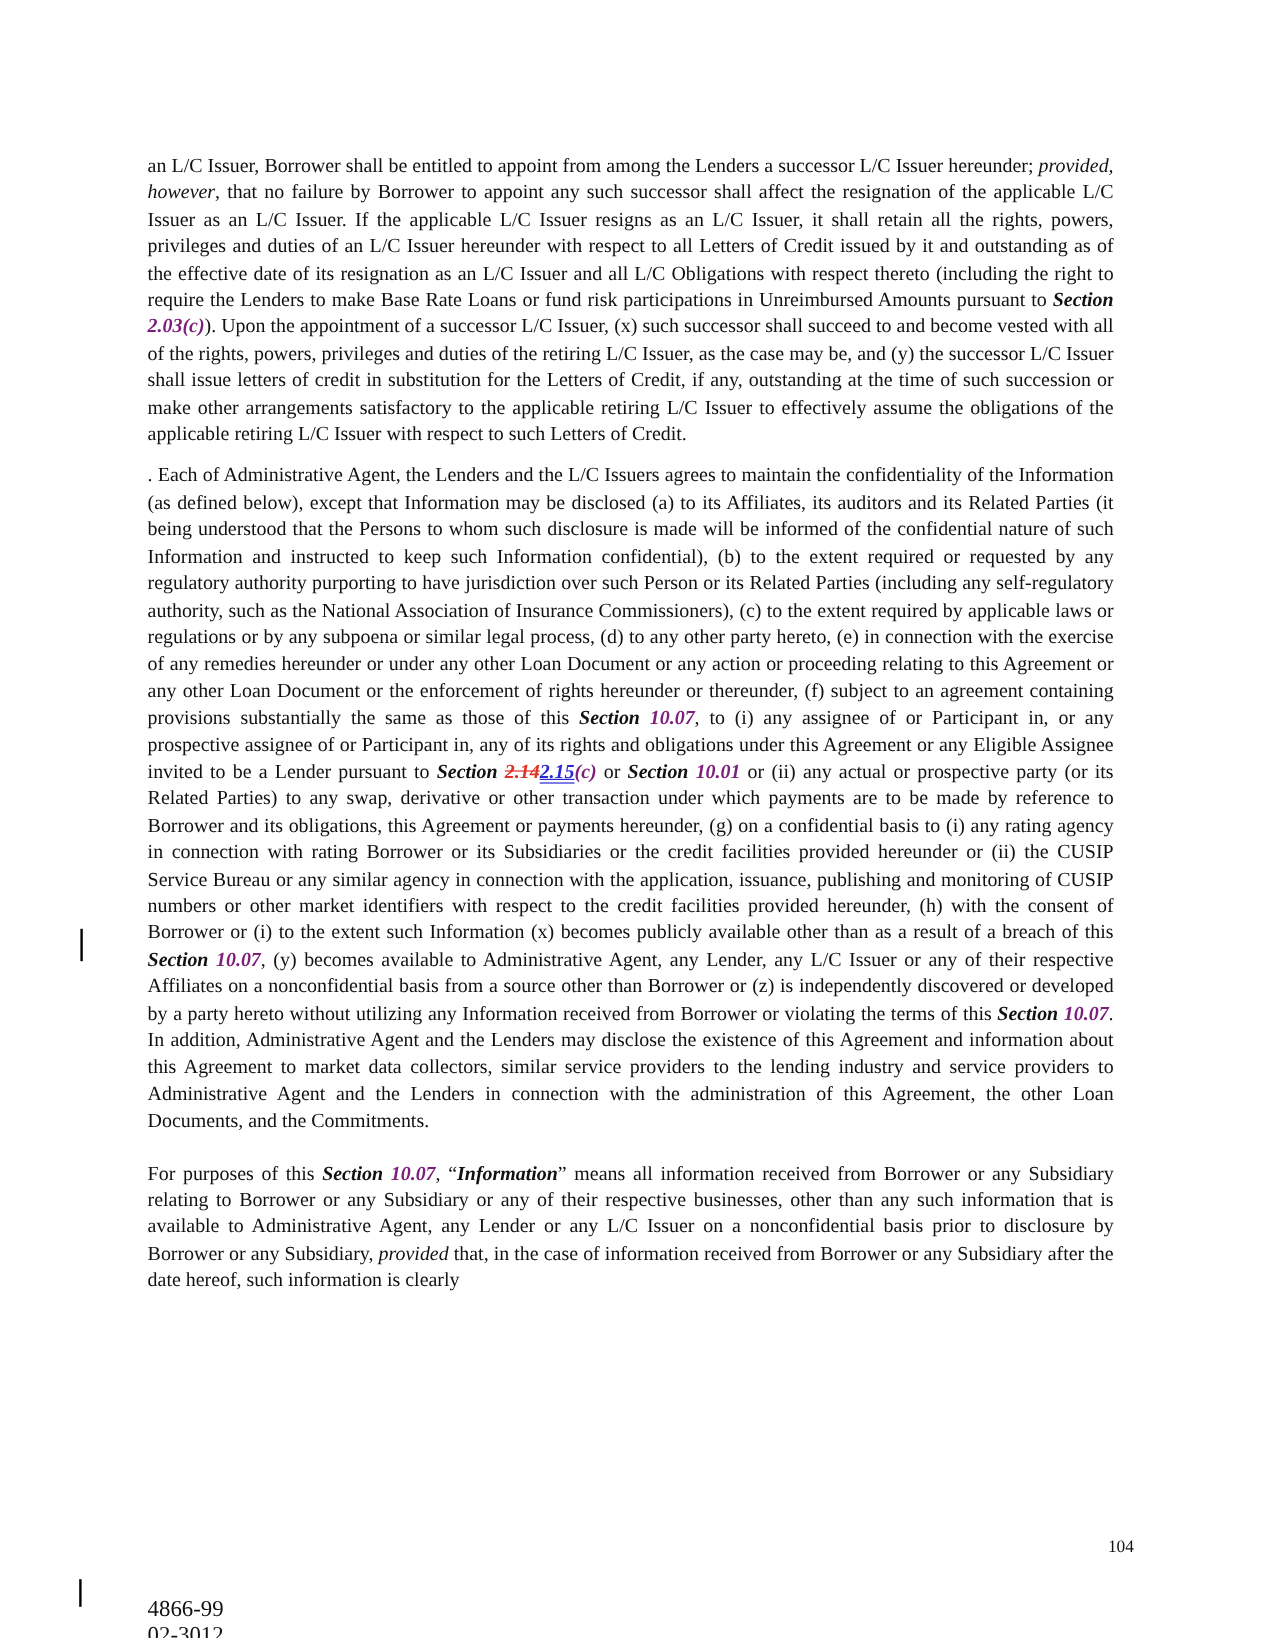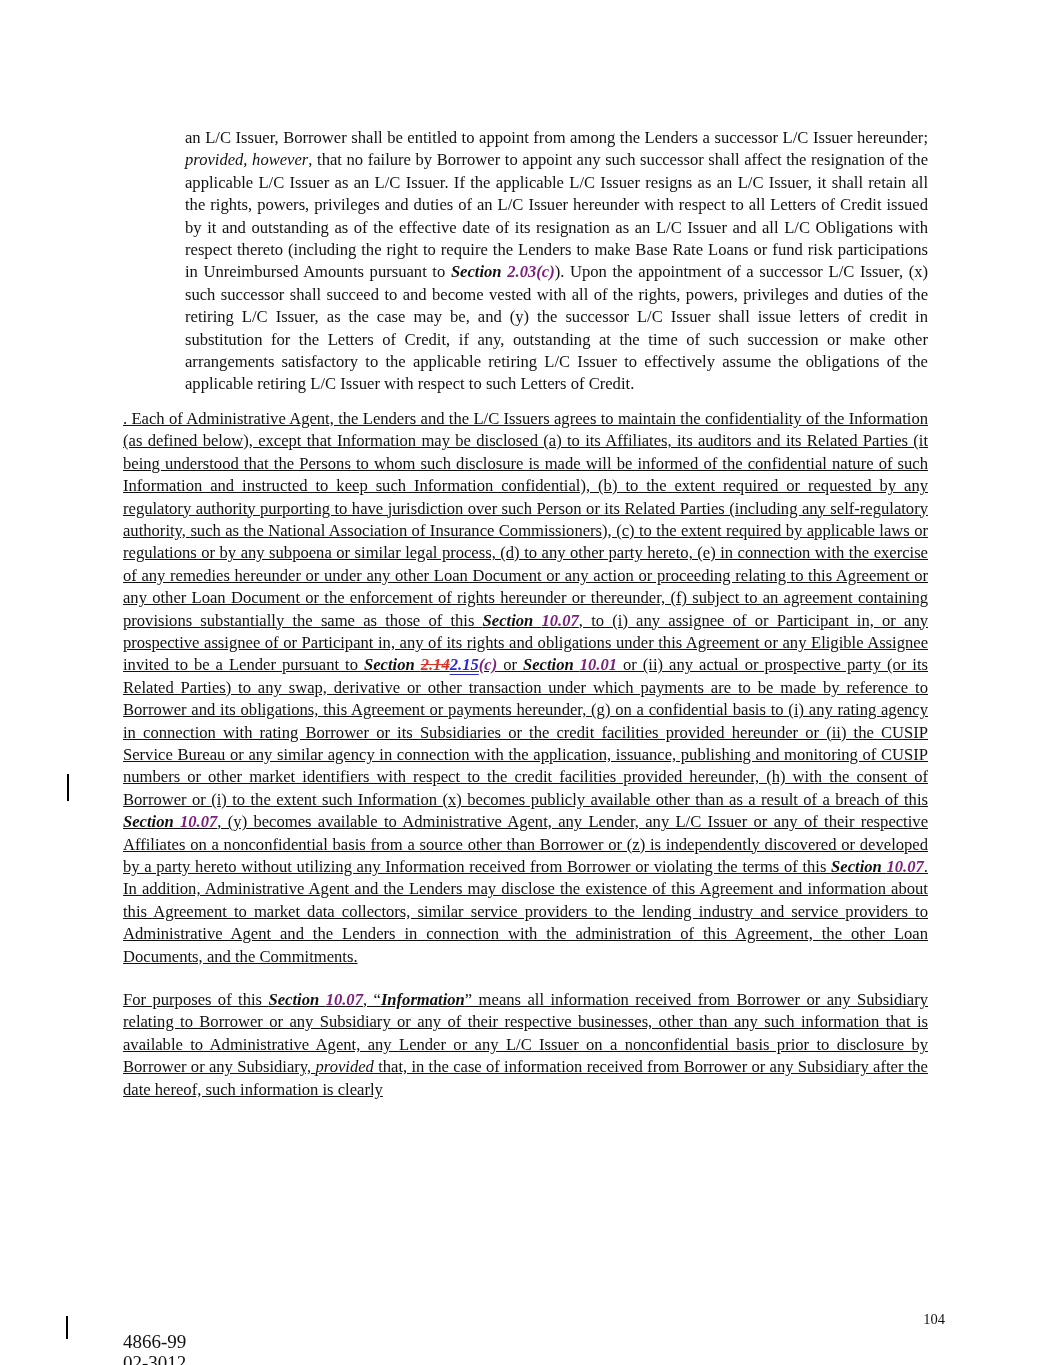--- a/index.html
+++ b/index.html
@@ -22,26 +22,24 @@
     top: 127px;
     width: 805px;
     font-size: 16.6px;
     line-height: 22.4px;
   }
   .para {
     margin: 0 0 12px 0;
     text-align: justify;
   }
   .para.indented {
-    margin-left: 62px;
     margin-bottom: 12px;
   }
   .para.body-par {
     margin-bottom: 21px;
-    text-decoration: underline;
   }
   .heading {
     margin: 0 0 20px 62px;
     text-align: left;
   }
   .heading .h-num {
     font-weight: normal;
     margin-right: 24px;
   }
   .heading .h-title {
@@ -62,21 +60,20 @@
     line-height: 20.8px;
   }
   .footer .f-line { white-space: nowrap; }
   .f-del { color: var(--del-color); text-decoration: line-through; }
   .f-ins { color: var(--ins-color); text-decoration: underline; text-decoration-style: double; }
   .page-number {
     position: absolute;
     top: 1281px;
     right: 110px;
     font-size: 14.5px;
-    margin-top: 30px;
   }
   .change-bar {
     position: absolute;
     width: 2px;
     background: #000000;
   }
   .change-bar.bar-mid { left: 67px; top: 774px; height: 27px; }
   .change-bar.bar-footer { left: 66px; top: 1316px; height: 23px; }
 </style>
 </head>

